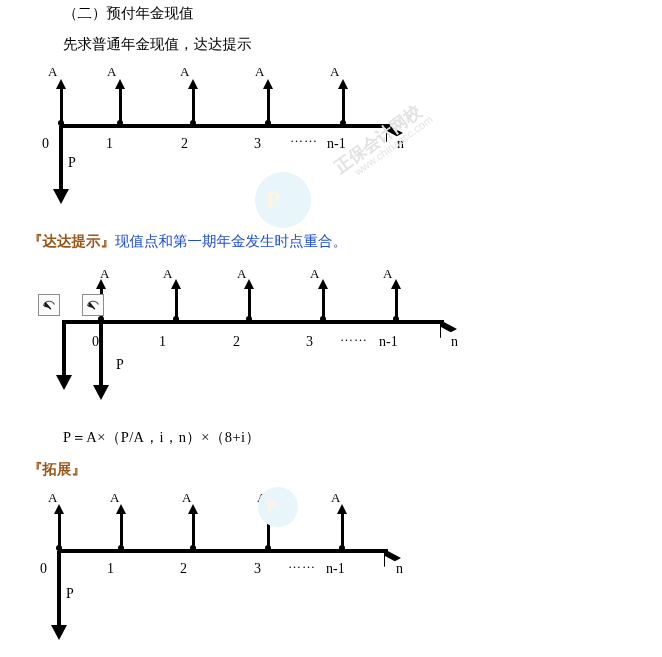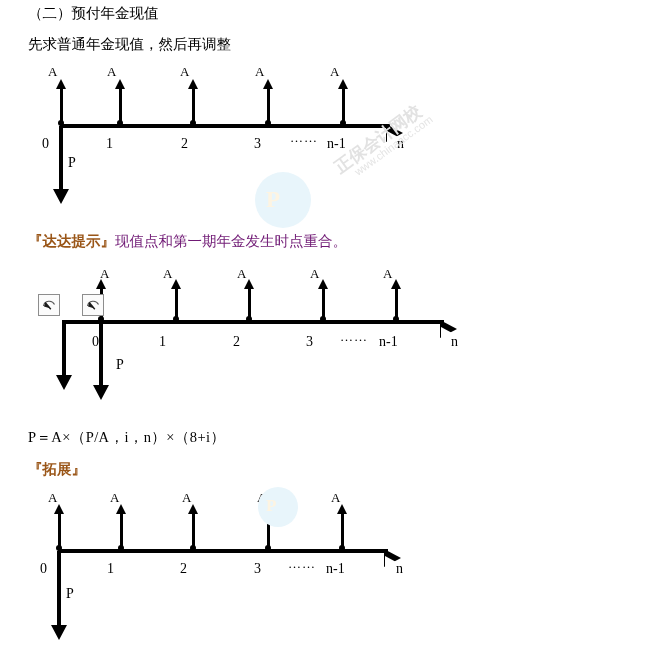--- a/index.html
+++ b/index.html
@@ -16,31 +16,32 @@
     color: #000000;
   }
 
   
   .txt {
     position: absolute;
     white-space: nowrap;
     font-size: 14px;
     line-height: 1;
     color: #000;
+    margin-left: 35px;
   }
   #title-line   { left: 28px; top: 6px;  font-size: 14.5px; }
   #subtitle-line{ left: 28px; top: 37px; font-size: 14.5px; }
   #formula-line { left: 28px; top: 430px; font-size: 14.5px; font-family: "Liberation Serif", "DejaVu Serif", serif; letter-spacing: 0.4px; }
 
   .hint-line { position: absolute; white-space: nowrap; font-size: 14.5px; line-height: 1; }
   #hint-tip  { left: 28px; top: 234px; }
   #hint-ext  { left: 28px; top: 462px; }
   .brk { color: #9a5618; font-weight: bold; }
   .hint-head { color: #9a5618; font-weight: bold; }
-  .hint-body { color: #701a75; font-weight: normal; font-family: Liberation Mono, monospace; }
+  .hint-body { color: #1d4ed8; font-weight: normal; font-family: Liberation Mono, monospace; }
 
   
   .diagram { position: absolute; }
 
   .axis {
     position: absolute;
     height: 4px;
     background: #000;
     top: 0;
   }
@@ -155,21 +156,21 @@
     color: #fdf4e2;
     font-size: 23px;
     font-weight: bold;
     font-family: "Liberation Serif", "DejaVu Serif", serif;
   }
 </style>
 </head>
 <body>
 
 <div class="txt" id="title-line">（二）预付年金现值</div>
-<div class="txt" id="subtitle-line">先求普通年金现值，然后再调整</div>
+<div class="txt" id="subtitle-line">先求普通年金现值，达达提示</div>
 
 <div class="diagram" id="diagram1">
 
   <div class="lbl lbl-a" style="left:48px;  top:64px;">A</div>
   <div class="lbl lbl-a" style="left:107px; top:64px;">A</div>
   <div class="lbl lbl-a" style="left:180px; top:64px;">A</div>
   <div class="lbl lbl-a" style="left:255px; top:64px;">A</div>
   <div class="lbl lbl-a" style="left:330px; top:64px;">A</div>
 
   <div class="up-arrow" style="left:60px;  top:88px;  height:40px;"></div>

